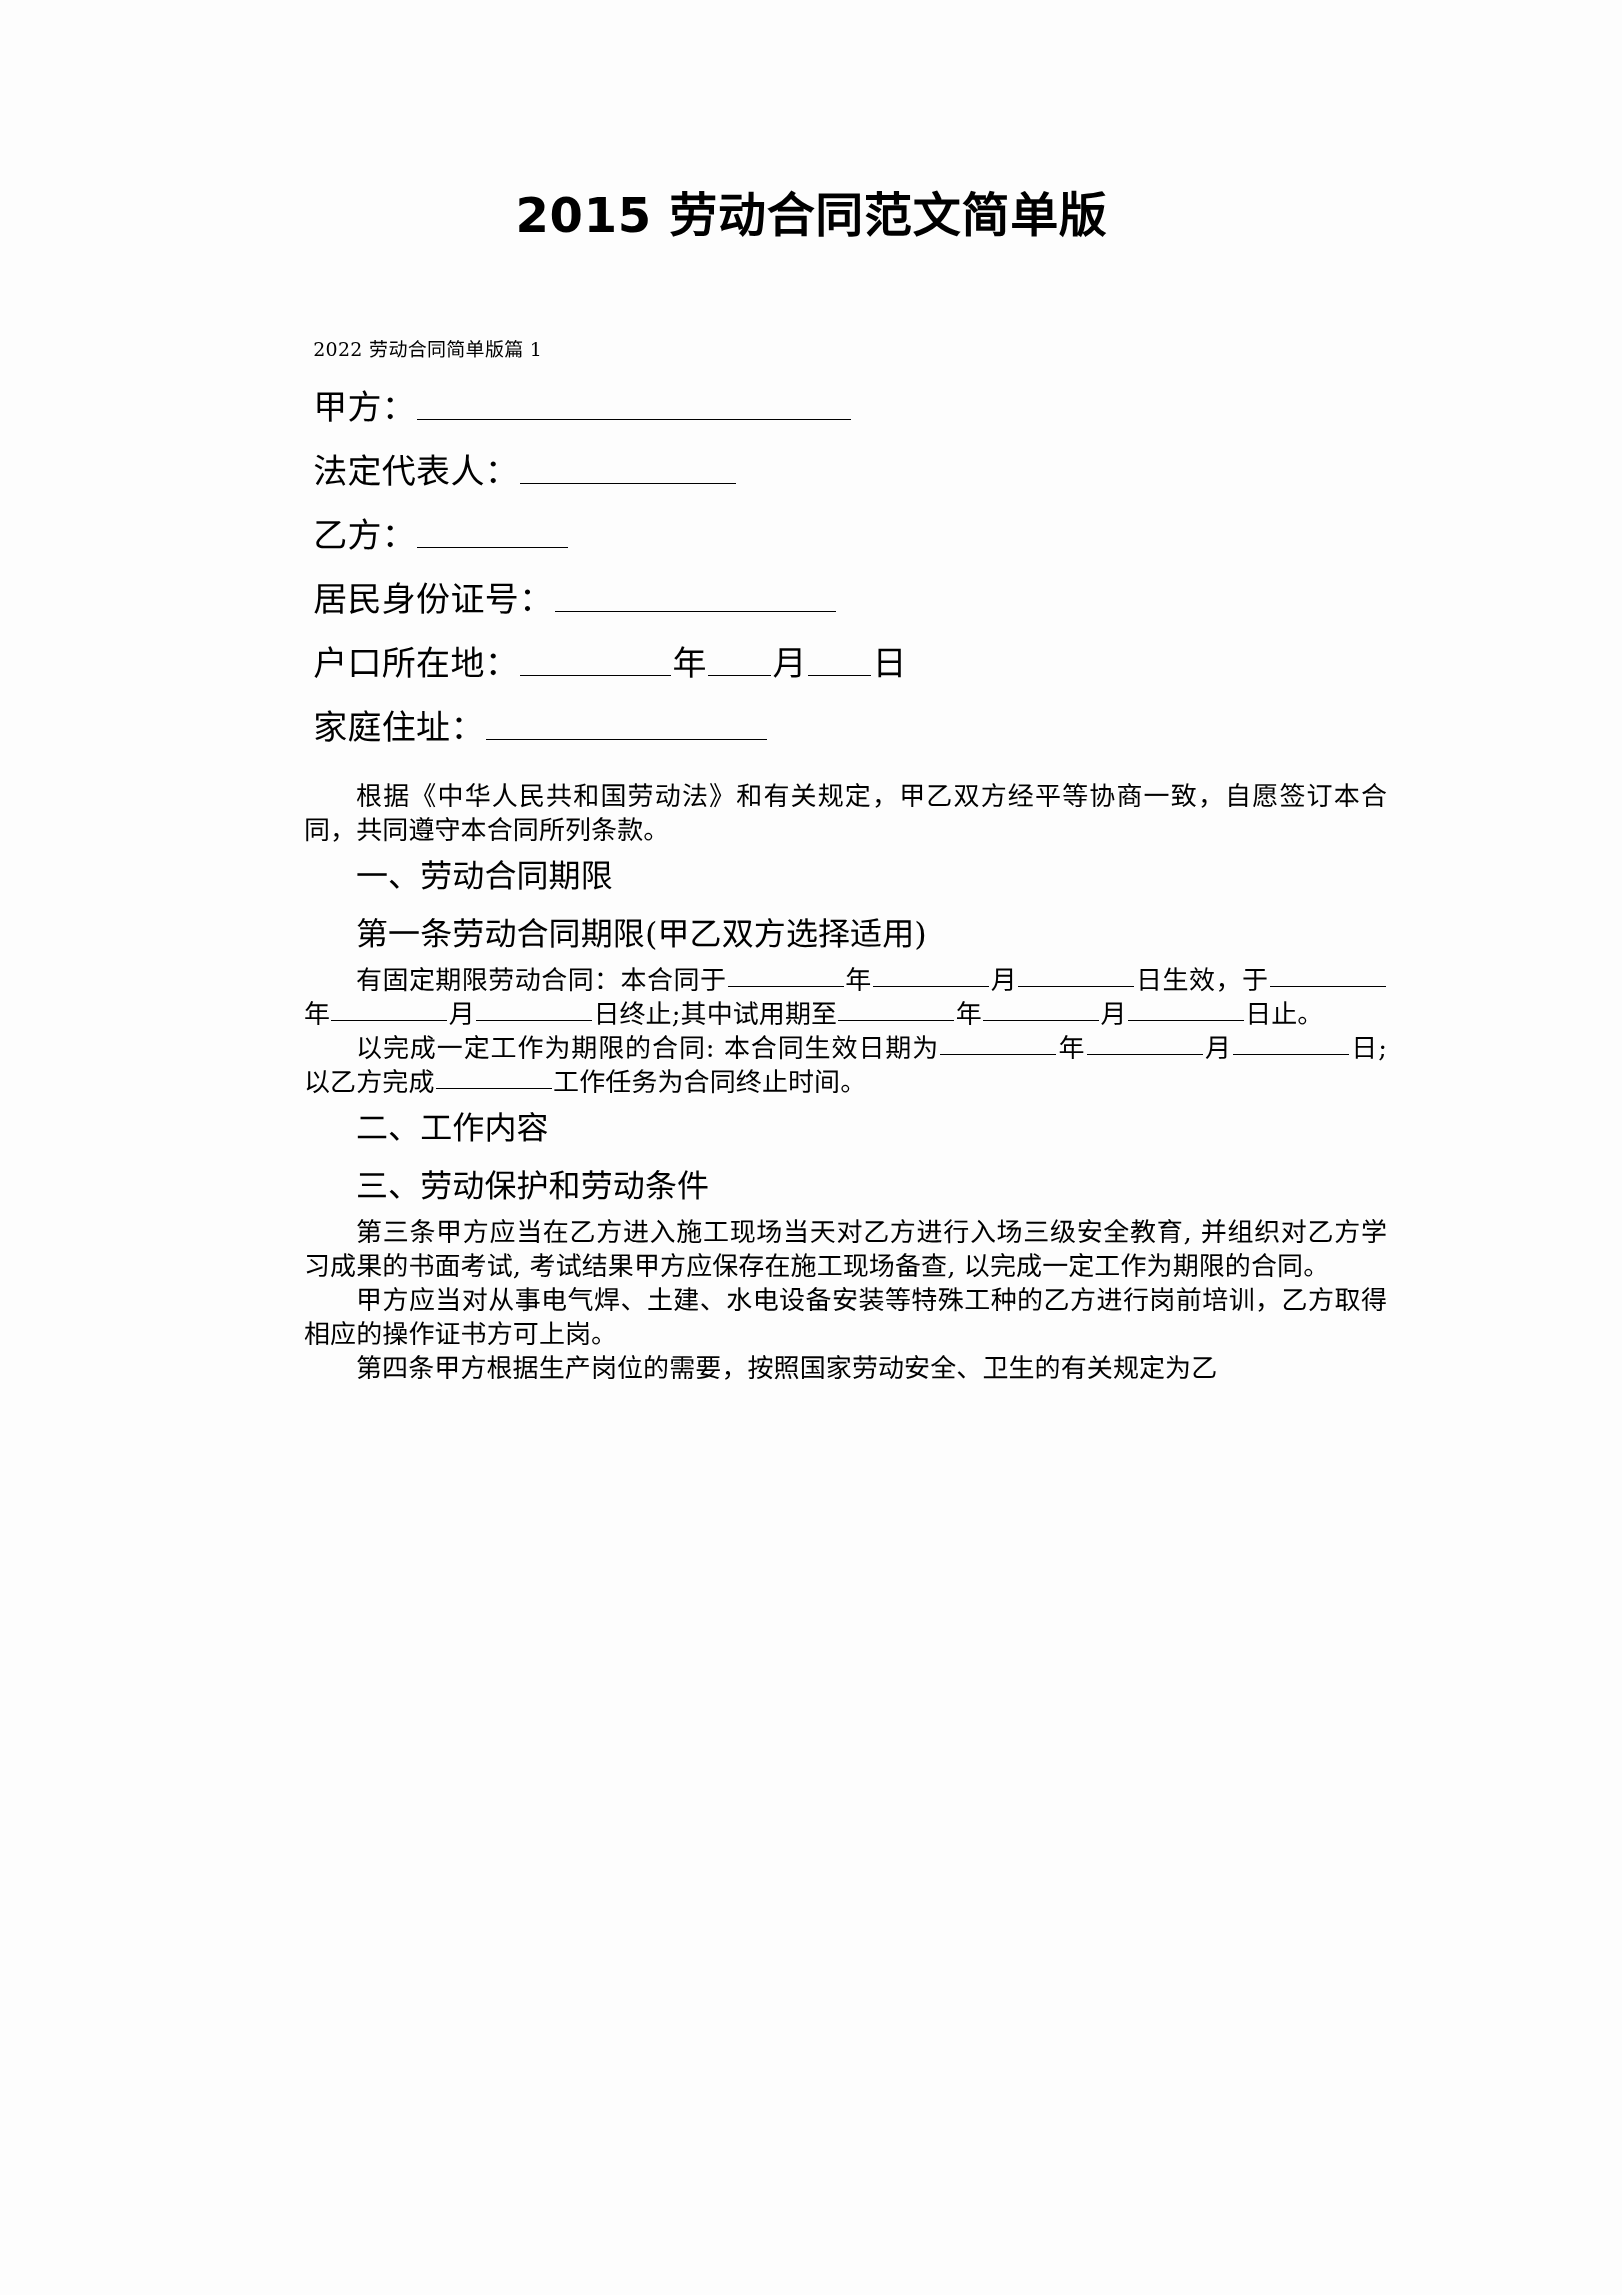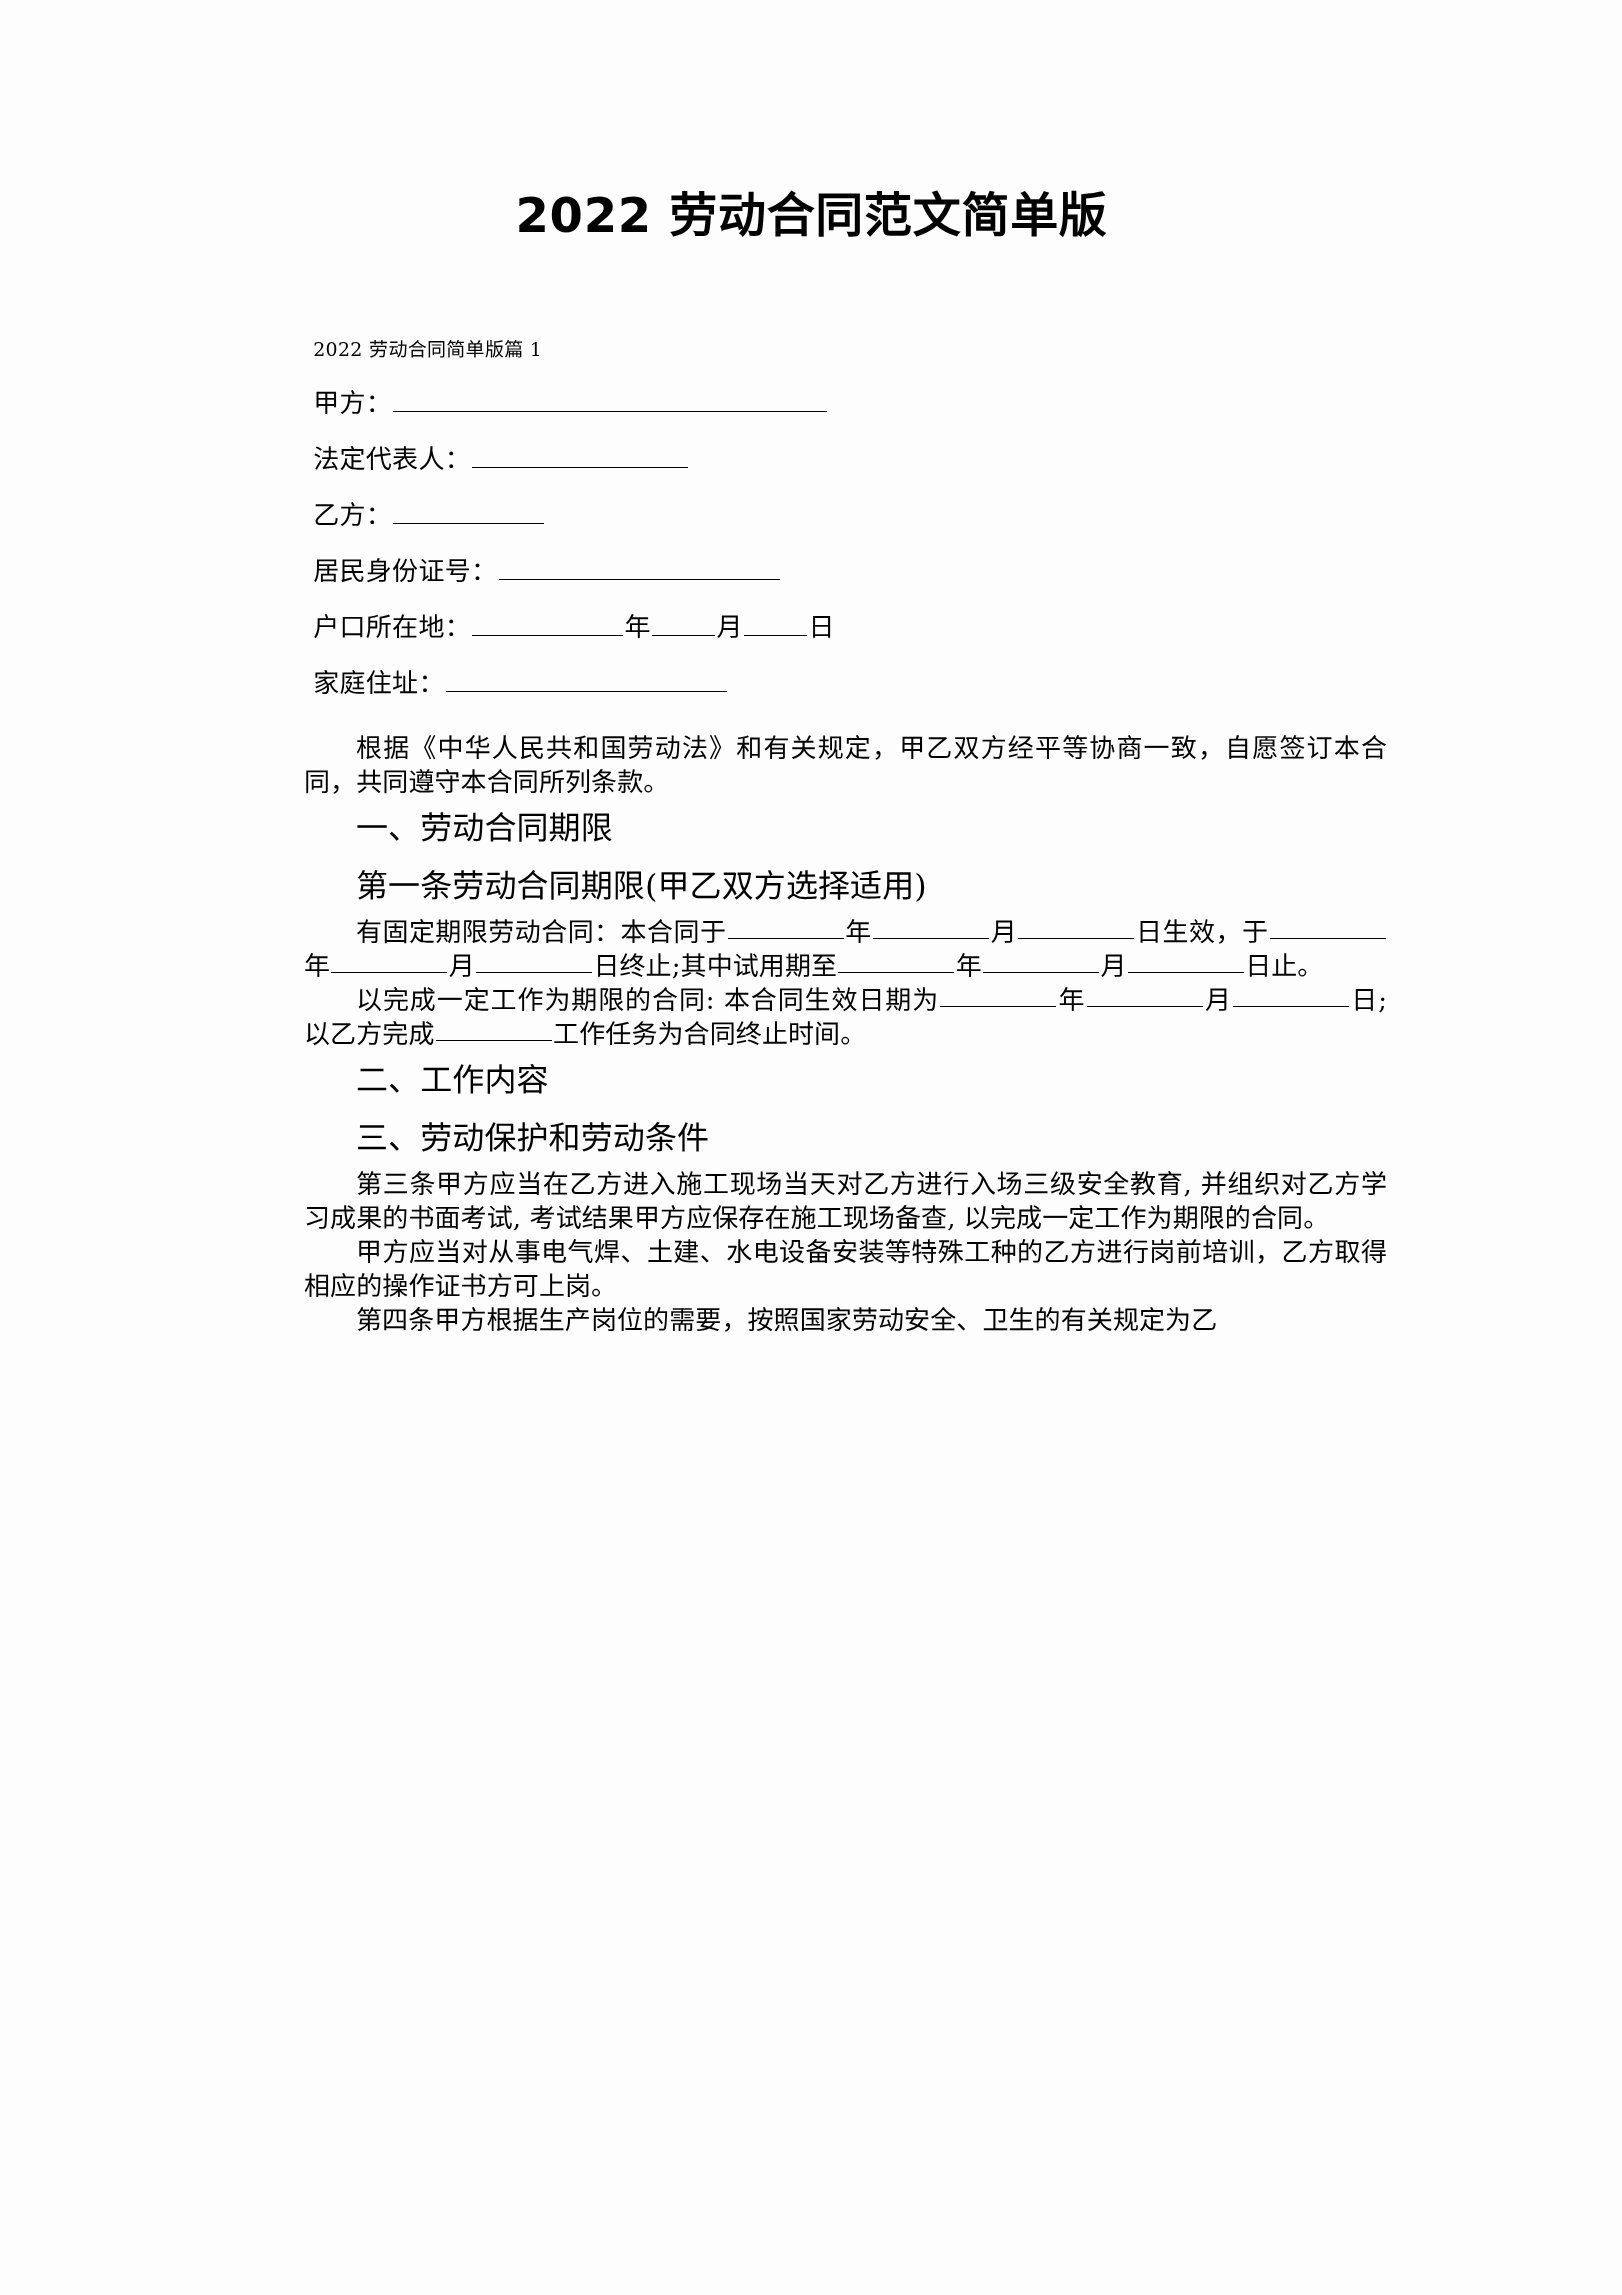--- a/index.html
+++ b/index.html
@@ -49,21 +49,21 @@
     line-height: 1.0;
     margin: 0 0 31px 0;
     padding-left: 9.2px;
     letter-spacing: 0.3px;
   }
 
   
   .form-row {
     display: flex;
     align-items: flex-end;
-    font-size: 26px;
+    font-size: 34px;
     line-height: 1.0;
     margin: 0 0 30px 0;
     padding-left: 9.2px;
     letter-spacing: 0.3px;
     white-space: nowrap;
   }
   .form-row .lbl { flex: 0 0 auto; }
 
   .blank {
     display: inline-block;
@@ -106,21 +106,21 @@
     margin: 0;
   }
 
   .sp-8  { height: 5.2px; }
 </style>
 </head>
 <body>
 
 <div class="page">
 
-  <div class="doc-title">2022 劳动合同范文简单版</div>
+  <div class="doc-title">2015 劳动合同范文简单版</div>
 
   <div class="body-col">
 
     <div class="subtitle">2022 劳动合同简单版篇 1</div>
 
     <div class="form-row">
       <span class="lbl">甲方：</span>
       <span class="blank b-xl"></span>
     </div>
 

